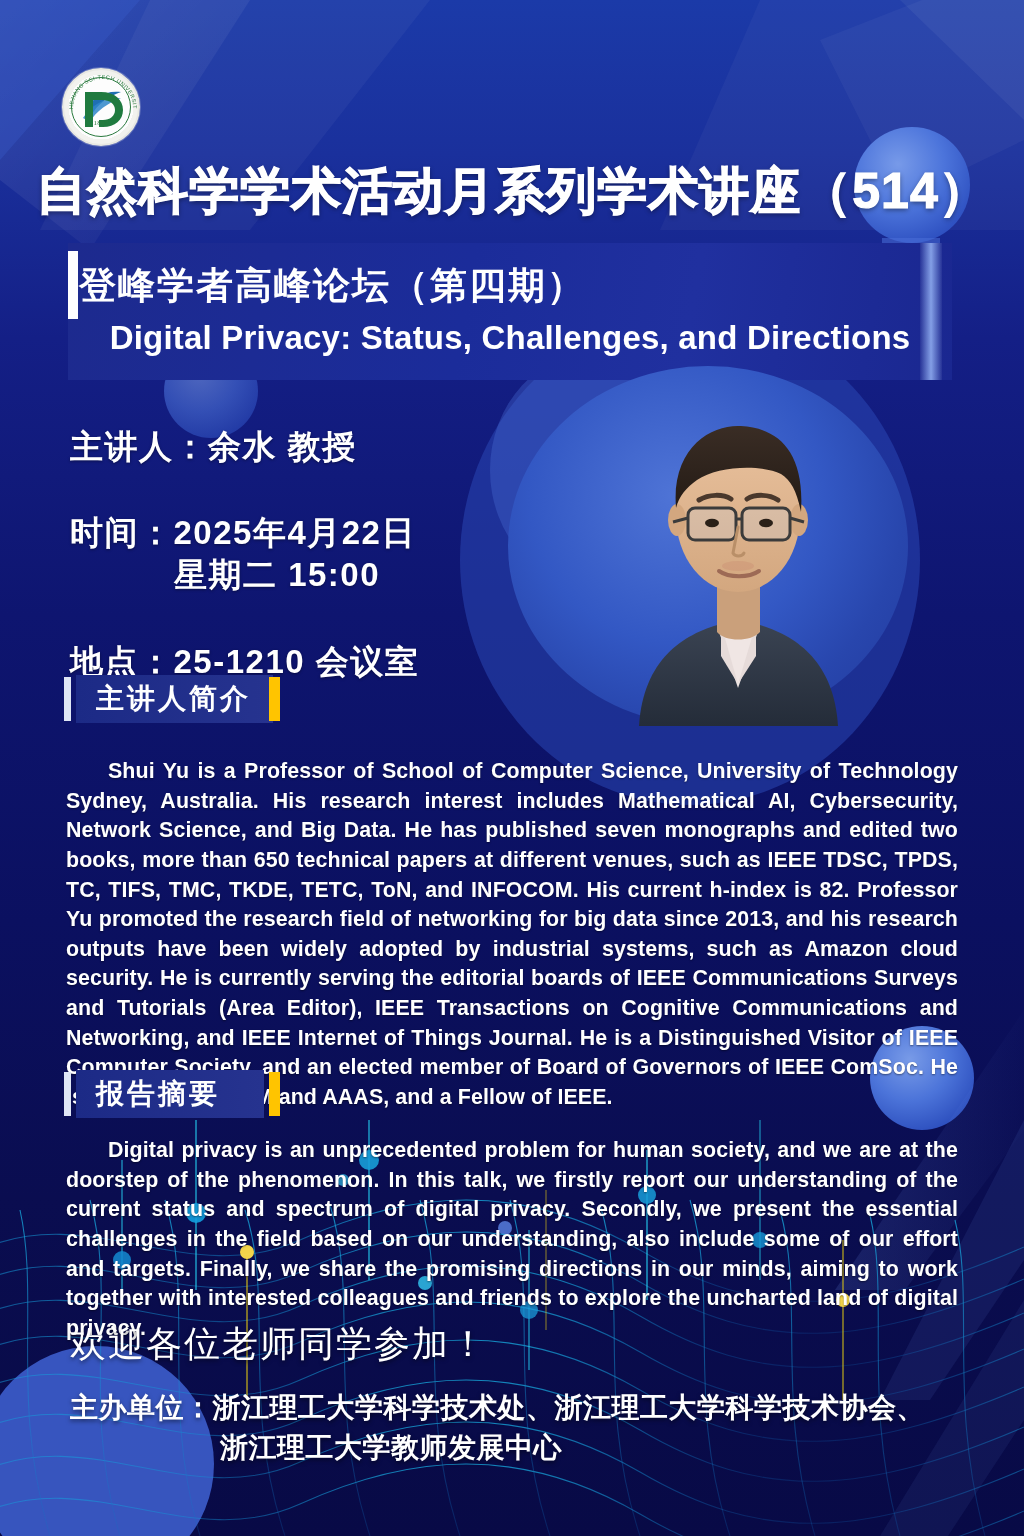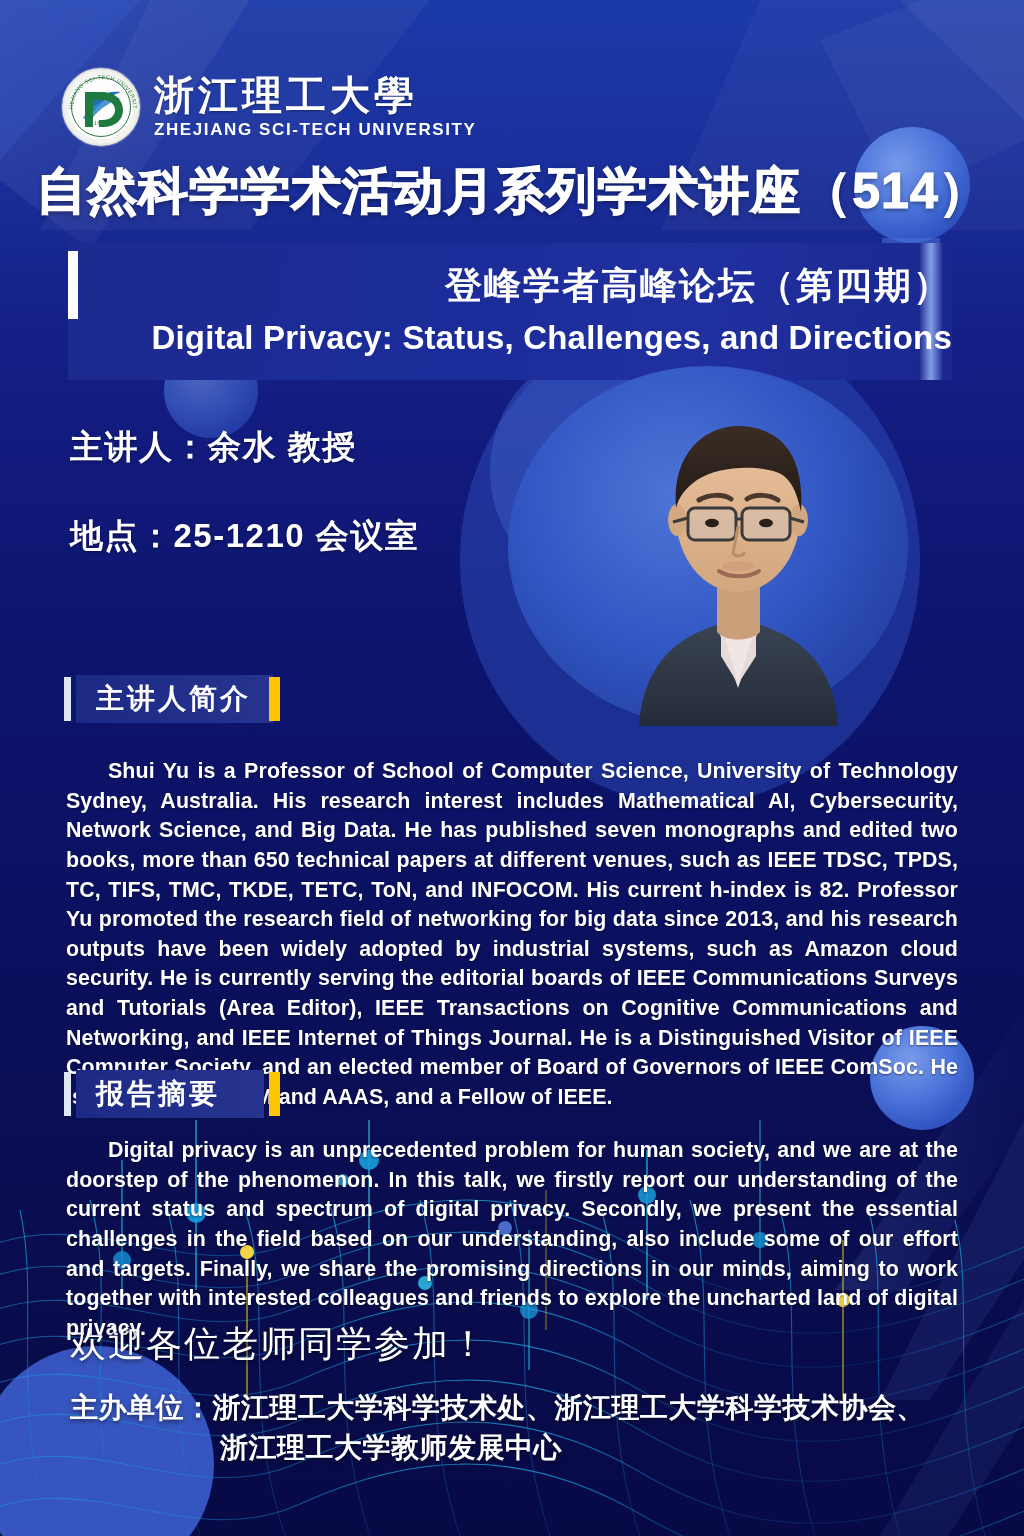--- a/index.html
+++ b/index.html
@@ -37,23 +37,23 @@
      font-family:"Liberation Sans",sans-serif; font-weight:700; font-size:50px;
      letter-spacing:1px; color:#fff; text-shadow:0 2px 5px rgba(0,0,0,.45);
      -webkit-text-stroke:1.2px #fff; }
 
   
   #title-band{ position:absolute; left:68px; top:243px; width:884px; height:137px;
      background:linear-gradient(100deg,#1d2a8e 0%,#1b2c9a 45%,#20309f 70%,#1a2790 100%); }
   #title-band .wbar{ position:absolute; left:0px; top:8px; width:10px; height:68px; background:#fff; }
   #title-band .rbar{ position:absolute; right:10px; top:0; width:22px; height:137px;
      background:linear-gradient(90deg,rgba(255,255,255,.05),rgba(150,180,245,.85),rgba(255,255,255,.05)); }
-  #band-cn{ position:absolute; left:11px; right:0; top:18px; text-align:right; font-weight:700;
+  #band-cn{ position:absolute; left:11px; right:0; top:18px; text-align:left; font-weight:700;
      font-size:37px; letter-spacing:2px; color:#fff; font-family:Liberation Sans, sans-serif; }
-  #band-en{ position:absolute; left:0; right:0; top:76px; text-align:right; font-weight:700;
+  #band-en{ position:absolute; left:0; right:0; top:76px; text-align:center; font-weight:700;
      font-size:33px; letter-spacing:.2px; color:#fff; }
 
   
   #info{ position:absolute; left:70px; top:425px; width:470px; }
   .info-line{ font-weight:700; font-size:33px; letter-spacing:1.5px; color:#fff;
      text-shadow:0 1px 3px rgba(0,0,0,.4); }
   #info-speaker{ margin-bottom:42px; }
   #info-time{ line-height:1.28; }
   #info-time .l2{ display:block; padding-left:104px; }
   #info-place{ margin-top:44px; }
@@ -200,24 +200,20 @@
           </text>
         </svg>
         <div class="ring"></div>
         <svg class="swoosh" viewBox="0 0 48 44">
           <path d="M6 26 C12 12, 26 4, 42 6 C30 10, 18 18, 12 30 Z" fill="#1f6fb2"></path>
           <path d="M4 32 C12 19, 26 11, 42 12 C29 17, 17 25, 11 36 Z" fill="#2f86c9" opacity=".85"></path>
           <path d="M22 6 C36 6, 44 14, 44 24 C44 34, 36 41, 24 41 L20 41 L20 34 L24 34 C31 34, 36 30, 36 24 C36 18, 31 14, 23 14 L14 14 L14 41 L6 41 L6 6 Z" fill="#1f7a3f"></path>
         </svg>
         <div class="est">1897</div>
       </div>
-      <div id="logo-text">
-        <div id="logo-cn">浙江理工大學</div>
-        <div id="logo-en">ZHEJIANG SCI-TECH UNIVERSITY</div>
-      </div>
     </div>
     <div id="main-title">自然科学学术活动月系列学术讲座（514）</div>
   </div>
 
   <div id="title-band">
     <div class="wbar"></div>
     <div class="rbar"></div>
     <div id="band-cn">登峰学者高峰论坛（第四期）</div>
     <div id="band-en">Digital Privacy: Status, Challenges, and Directions</div>
   </div>
@@ -270,20 +266,24 @@
 
         <path d="M117 139 L112 165 C 114 169, 121 169, 123 165" stroke="#b98f68" stroke-width="3" fill="none" stroke-linecap="round"></path>
         <path d="M98 183 C 108 190, 128 190, 138 183" stroke="#9d6a55" stroke-width="4" fill="none" stroke-linecap="round"></path>
         <ellipse cx="117" cy="178" rx="16" ry="5" fill="#c9896f" opacity=".35"></ellipse>
       </svg>
     </div>
   </div>
 
   <div id="info">
     <div class="info-line" id="info-speaker">主讲人：余水  教授</div>
+    <div class="info-line" id="info-time">
+      <span>时间：2025年4月22日</span>
+      <span class="l2">星期二 15:00</span>
+    </div>
     <div class="info-line" id="info-place">地点：25-1210 会议室</div>
   </div>
 
   <div class="sec-head" style="left:64px; top:675px; width:230px;">
     <div class="lbar"></div>
     <div class="box">
       <span>主讲人简介</span>
     </div>
     <div class="ybar" style="left:205px;"></div>
   </div>

